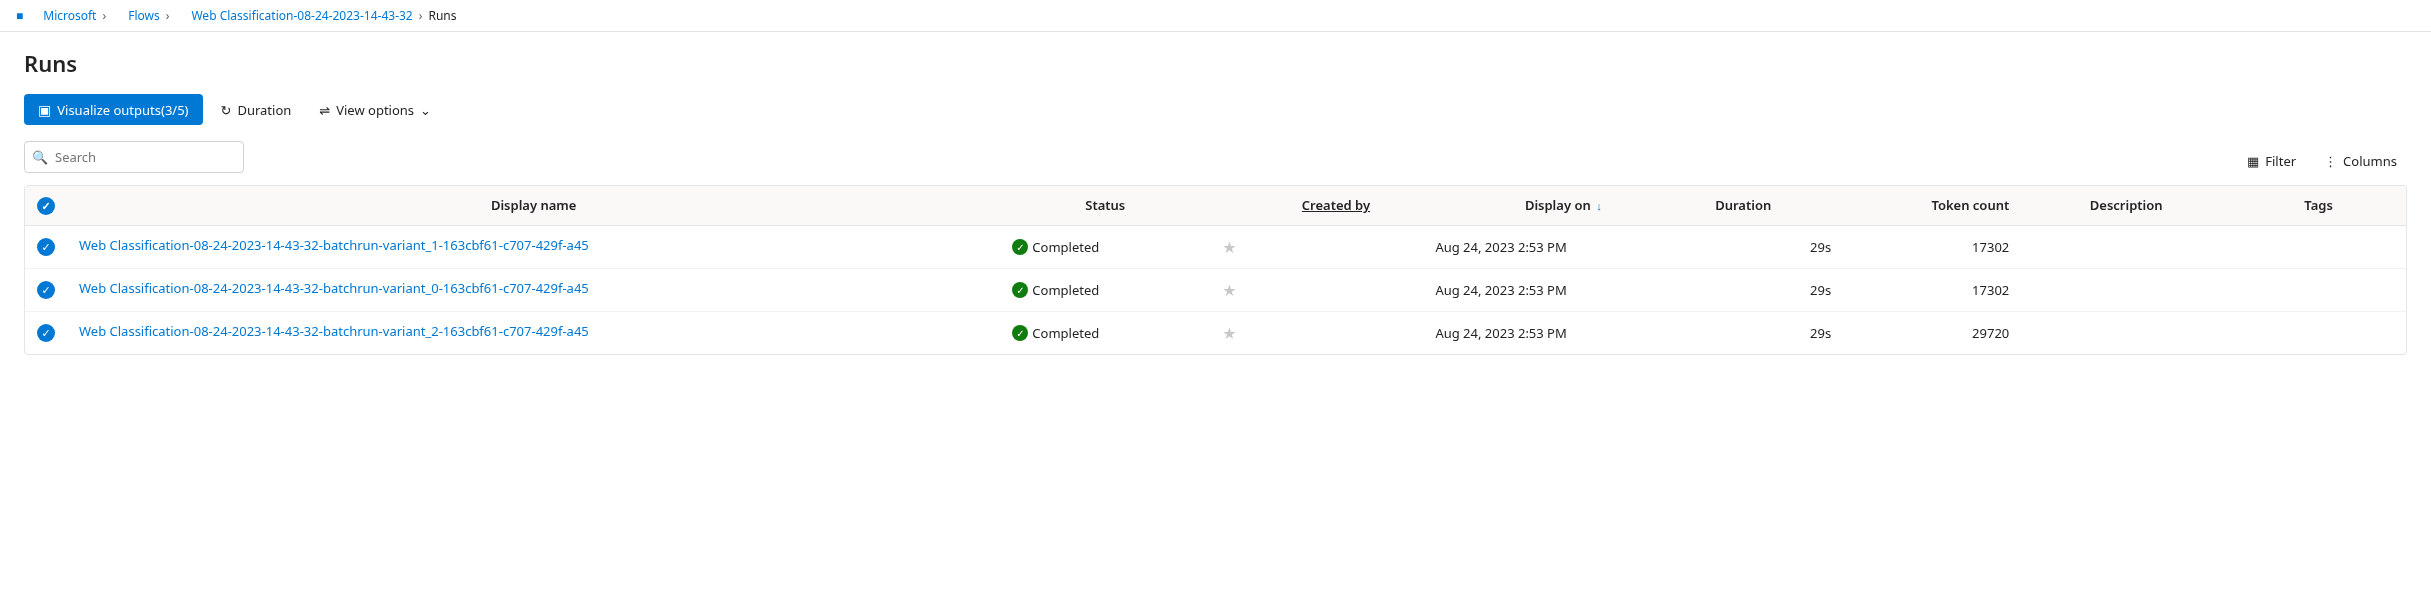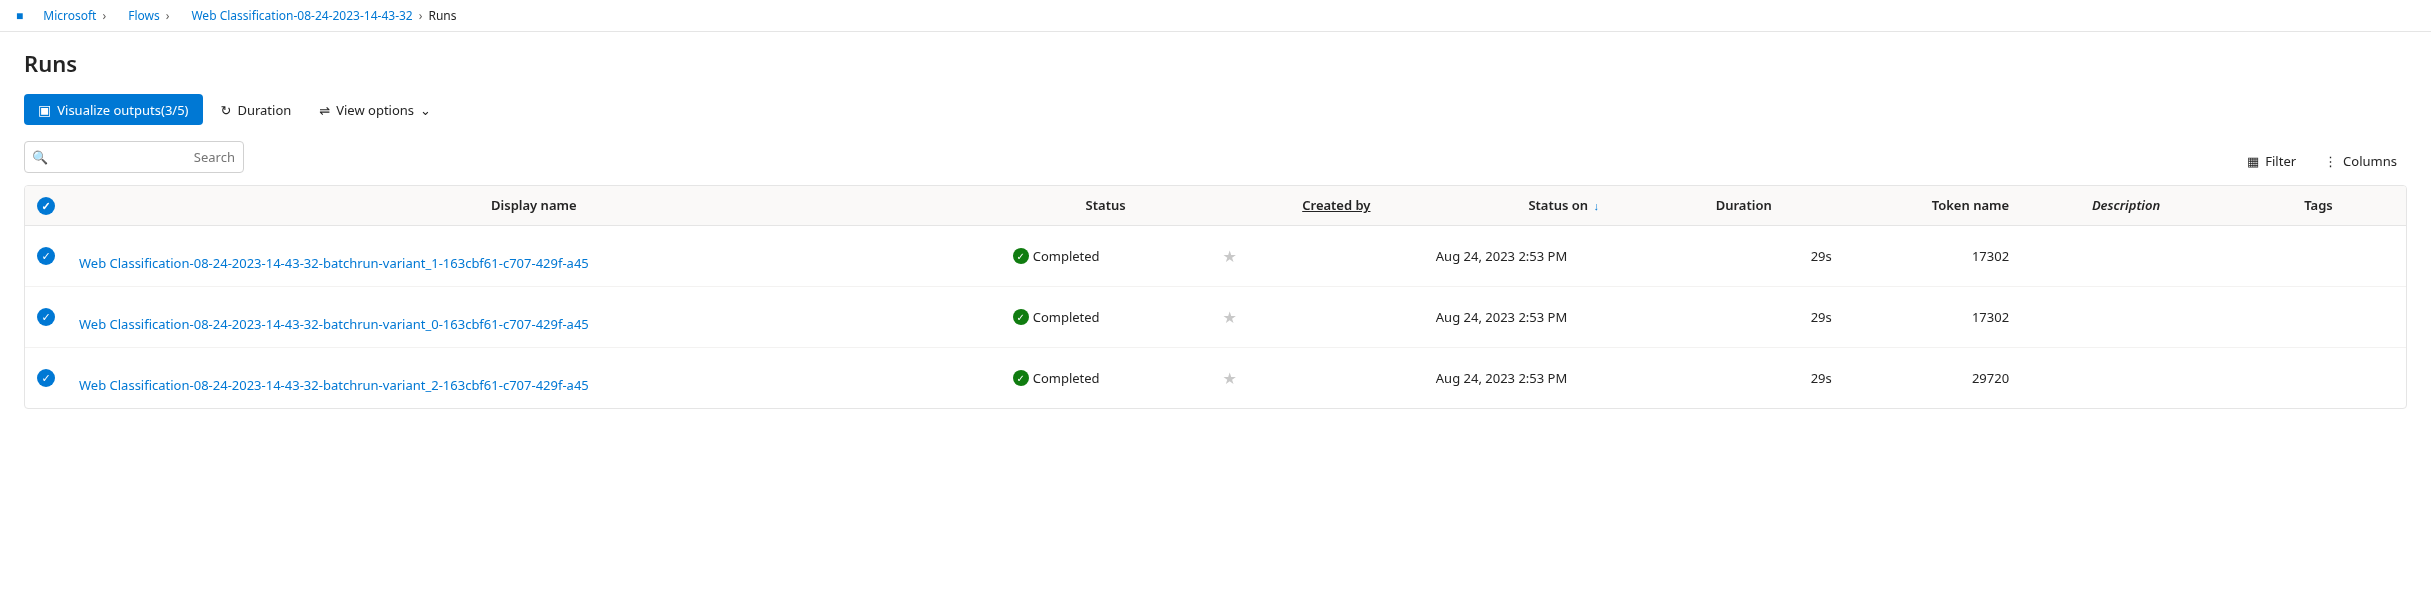--- a/index.html
+++ b/index.html
@@ -92,21 +92,20 @@
     .search-input {
       width: 100%;
       height: 32px;
       border: 1px solid #d1d1d1;
       border-radius: 4px;
       padding: 0 8px 0 30px;
       font-size: 13px;
       font-family: inherit;
       outline: none;
       background: #ffffff;
-      text-align: right;
     }
     .table-toolbar {
       display: flex;
       justify-content: space-between;
       align-items: center;
       margin-bottom: 4px;
     }
     .table-actions-right {
       display: flex;
       align-items: center;
@@ -167,21 +166,20 @@
     }
     .display-name-link {
       color: #0078d4;
       text-decoration: none;
       cursor: pointer;
       overflow: hidden;
       text-overflow: ellipsis;
       white-space: nowrap;
       max-width: 550px;
       display: inline-block;
-      margin-top: 18px;
     }
     .status-completed {
       display: flex;
       align-items: center;
       gap: 4px;
       color: #242424;
       white-space: nowrap;
     }
     .status-icon-green {
       width: 16px;
@@ -205,21 +203,21 @@
       color: #0078d4;
       margin-left: 2px;
     }
     .col-display { min-width: 400px; }
     .col-status { min-width: 120px; }
     .col-star { width: 32px; }
     .col-created-by { min-width: 100px; text-decoration: underline; }
     .col-created-on { min-width: 160px; }
     .col-duration { min-width: 80px; text-align: left; }
     .col-token { min-width: 100px; text-align: right; }
-    .col-description { min-width: 120px; font-style: italic; }
+    .col-description { min-width: 120px; }
     .col-tags { min-width: 100px; }
     td.col-duration, td.col-token { text-align: right; }
     .ms-logo {
       color: #0078d4;
       font-weight: 600;
       font-size: 12px;
     }
     .visualize-icon {
       font-size: 14px;
     }
@@ -286,28 +284,28 @@
             <span>Display name</span>
           </th>
           <th class="col-status">
             <span>Status</span>
           </th>
           <th class="col-star"></th>
           <th class="col-created-by">
             <span>Created by</span>
           </th>
           <th class="col-created-on sortable">
-            <span>Status on</span>
+            <span>Display on</span>
             <span class="sort-arrow">↓</span>
           </th>
           <th class="col-duration">
             <span>Duration</span>
           </th>
           <th class="col-token">
-            <span>Token name</span>
+            <span>Token count</span>
           </th>
           <th class="col-description">
             <span>Description</span>
           </th>
           <th class="col-tags">
             <span>Tags</span>
           </th>
         </tr>
       </thead>
       <tbody id="table-body">

